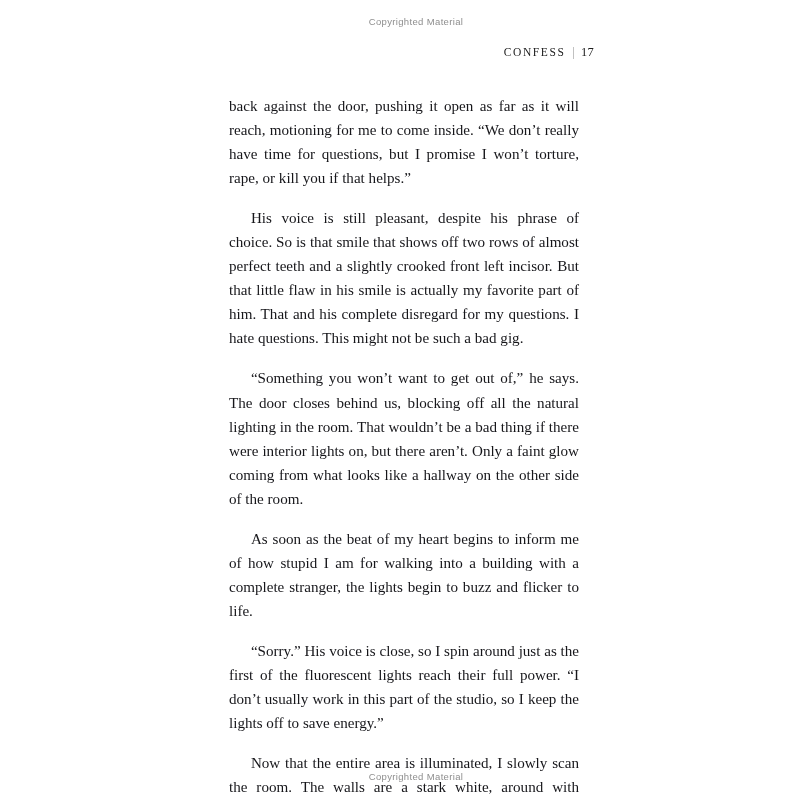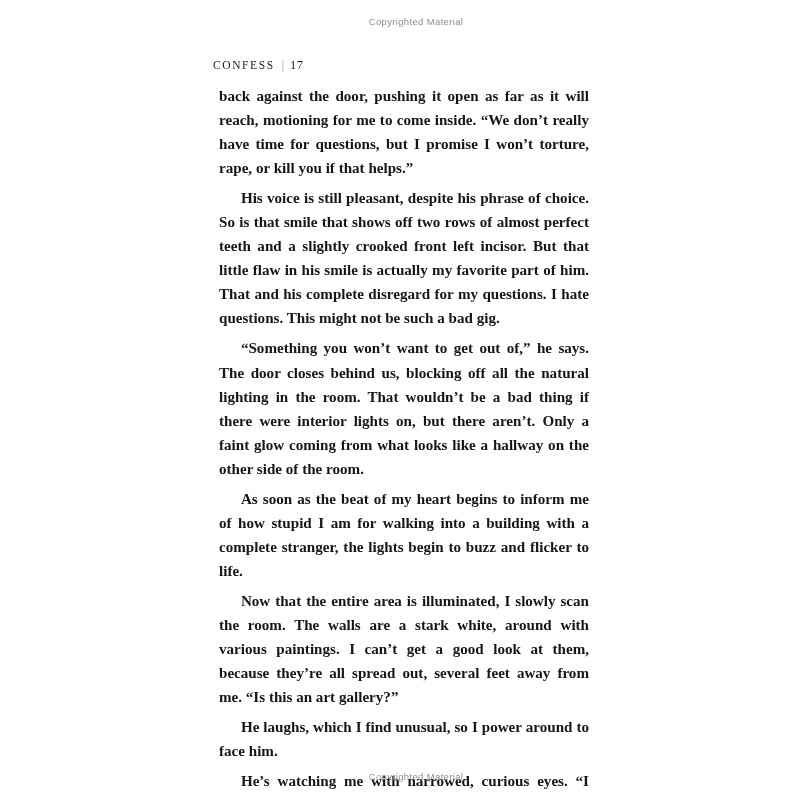--- a/index.html
+++ b/index.html
@@ -34,22 +34,23 @@
     color: #8e8e8e;
     white-space: nowrap;
   }
   .watermark-top { top: 16px; }
   .watermark-bottom { top: 771px; }
 
   
   .running-head {
     position: absolute;
     left: 213px;
-    top: 58px;
+    top: 45px;
     width: 381px;
+    text-align: right;
     font-family: "Liberation Serif", "DejaVu Serif", serif;
     font-size: 12.5px;
     color: #1c1c1c;
     white-space: nowrap;
   }
   .running-head .book-title {
     letter-spacing: 1.6px;
     font-variant: small-caps;
     text-transform: uppercase;
     font-size: 11.5px;
@@ -74,23 +75,22 @@
     top: 78px;
     width: 382px;
     color: #16161a;
     font-size: 15.1px;
     line-height: 24.05px;
     text-align: justify;
     text-justify: inter-word;
     hyphens: none;
   }
   .textblock p {
-    margin: 6px;
+    margin: 16px;
     text-indent: 1.45em;
-    font-weight: bold;
   }
   .textblock p.first {
     text-indent: 0;
   }
   
   .textblock p { text-align-last: left; }
 </style>
 </head>
 <body>
 
@@ -100,20 +100,21 @@
 
   <div class="running-head">
     <span class="book-title">CONFESS</span><span class="rule">|</span><span class="folio">17</span>
   </div>
 
   <div class="textblock">
       <p class="first">back against the door, pushing it open as far as it will reach, motioning for me to come inside. “We don’t really have time for questions, but I promise I won’t torture, rape, or kill you if that helps.”</p>
       <p>His voice is still pleasant, despite his phrase of choice. So is that smile that shows off two rows of almost perfect teeth and a slightly crooked front left incisor. But that little flaw in his smile is actually my favorite part of him. That and his complete disregard for my questions. I hate questions. This might not be such a bad gig.</p>
       <p>“Something you won’t want to get out of,” he says. The door closes behind us, blocking off all the natural lighting in the room. That wouldn’t be a bad thing if there were interior lights on, but there aren’t. Only a faint glow coming from what looks like a hallway on the other side of the room.</p>
       <p>As soon as the beat of my heart begins to inform me of how stupid I am for walking into a building with a complete stranger, the lights begin to buzz and flicker to life.</p>
+      <p>“Sorry.” His voice is close, so I spin around just as the first of the fluorescent lights reach their full power. “I don’t usually work in this part of the studio, so I keep the lights off to save energy.”</p>
       <p>Now that the entire area is illuminated, I slowly scan the room. The walls are a stark white, around with various paint­ings. I can’t get a good look at them, because they’re all spread out, several feet away from me. “Is this an art gallery?”</p>
       <p>He laughs, which I find unusual, so I power around to face him.</p>
       <p>He’s watching me with narrowed, curious eyes. “I wouldn’t</p>
     </div>
 
   <div class="watermark watermark-bottom">Copyrighted Material</div>
 
 </div>
 
 </body></html>

